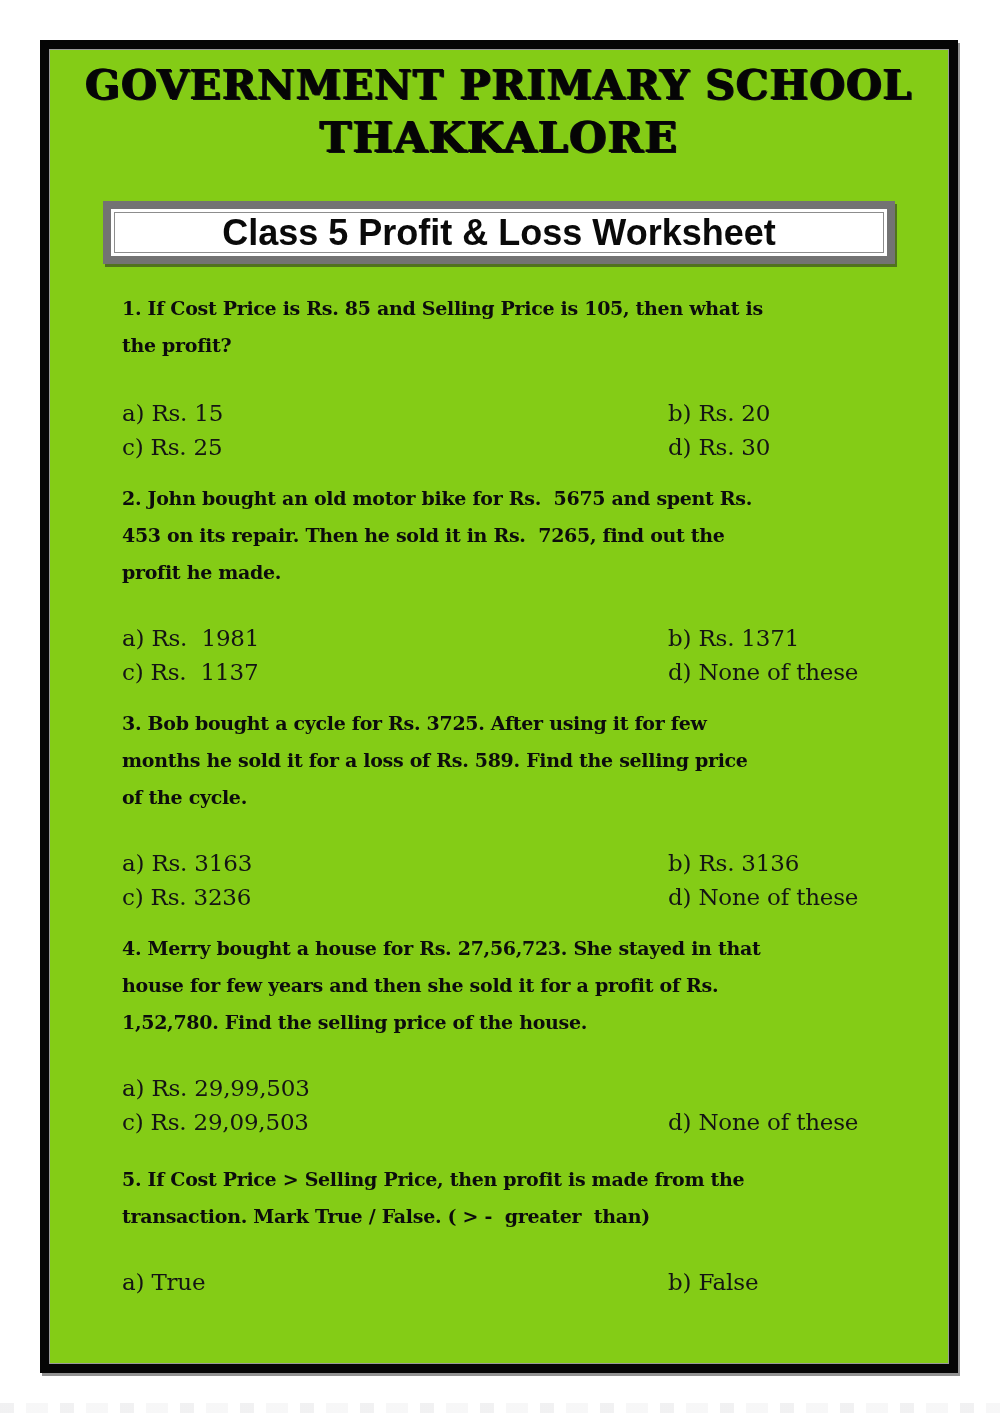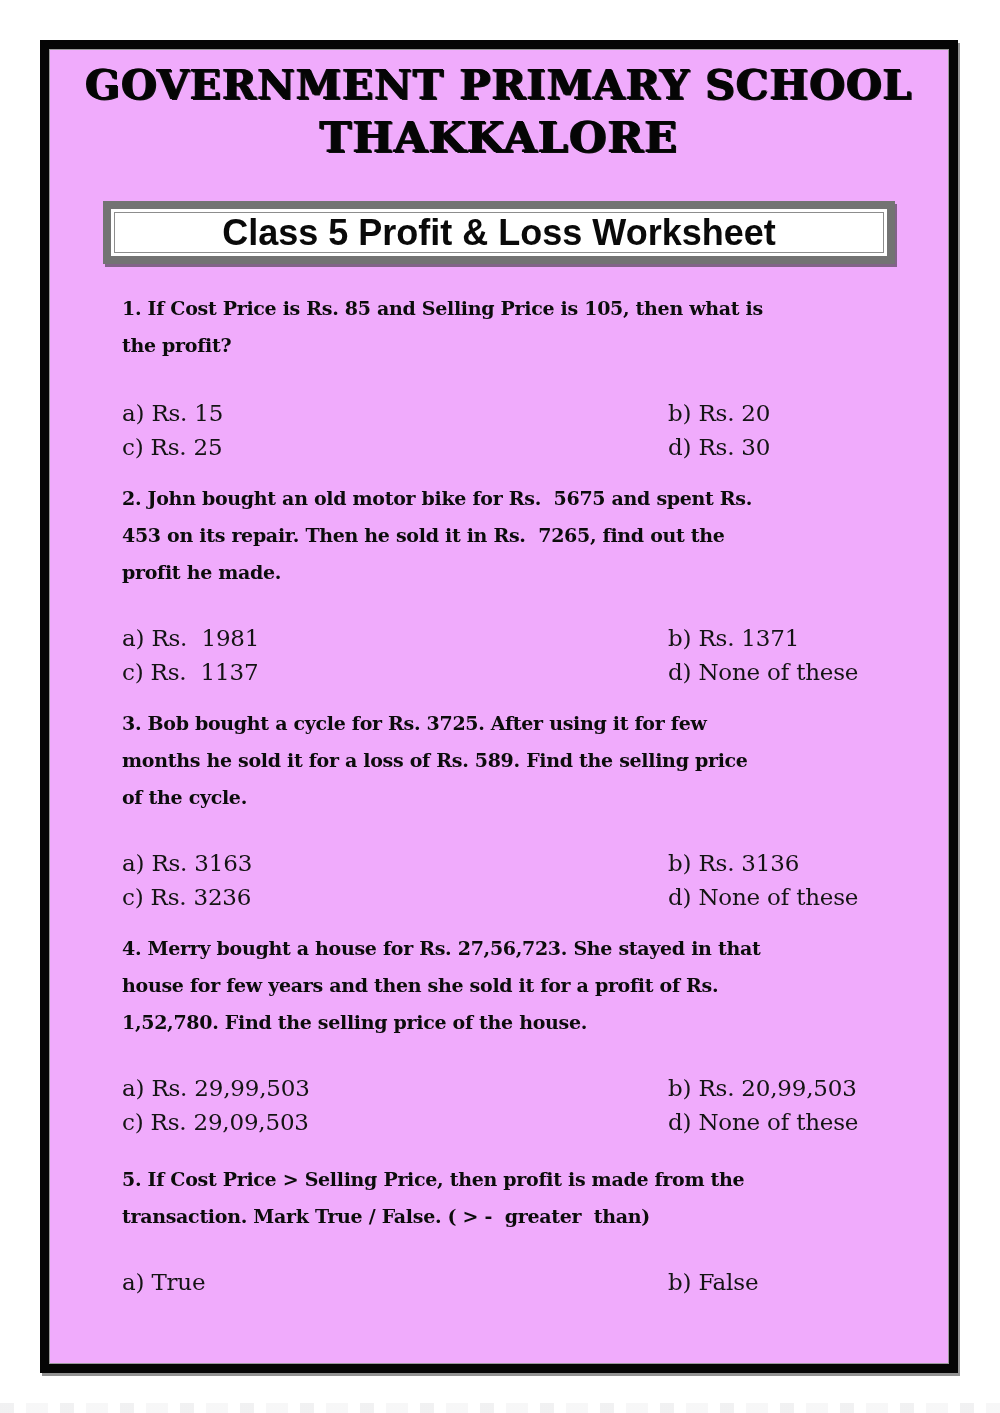--- a/index.html
+++ b/index.html
@@ -11,21 +11,21 @@
     color: #0d0d0d;
     overflow: hidden;
   }
   .page-frame {
     position: absolute;
     left: 40px;
     top: 40px;
     width: 918px;
     height: 1333px;
     border: 9px solid #050505;
-    background: #f0abfc;
+    background: #84cc16;
     box-shadow: 2px 3px 0 rgba(110,110,110,0.75),
                 inset 0 0 0 1px #9a9a9a;
     padding: 0 0 0 0;
   }
   .school-header {
     text-align: center;
     margin-top: 10px;
     font-family: "DejaVu Serif", serif;
     font-weight: 700;
     letter-spacing: 1px;
@@ -172,21 +172,20 @@
       </div>
     </div>
 
     <div class="question-block">
       <p class="q-text">4. Merry bought a house for Rs. 27,56,723. She stayed in that
 house for few years and then she sold it for a profit of Rs.
 1,52,780. Find the selling price of the house.</p>
       <div class="options">
         <div class="opt-row">
           <span class="opt">a) Rs. 29,99,503</span>
-          <span class="opt">b) Rs. 20,99,503</span>
         </div>
         <div class="opt-row">
           <span class="opt">c) Rs. 29,09,503</span>
           <span class="opt">d) None of these</span>
         </div>
       </div>
     </div>
 
     <div class="question-block last">
       <p class="q-text">5. If Cost Price &gt; Selling Price, then profit is made from the

